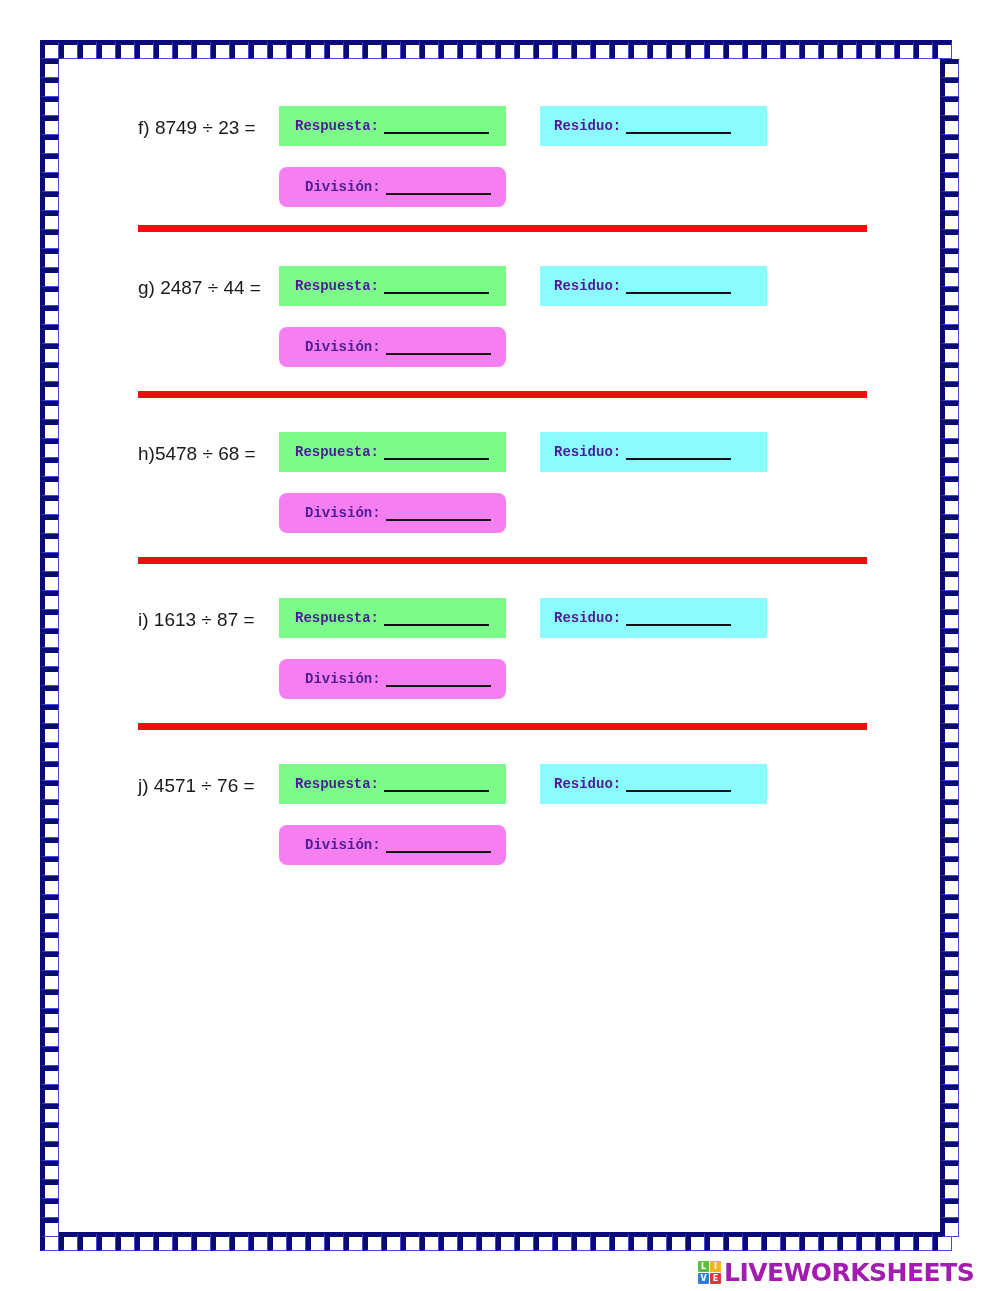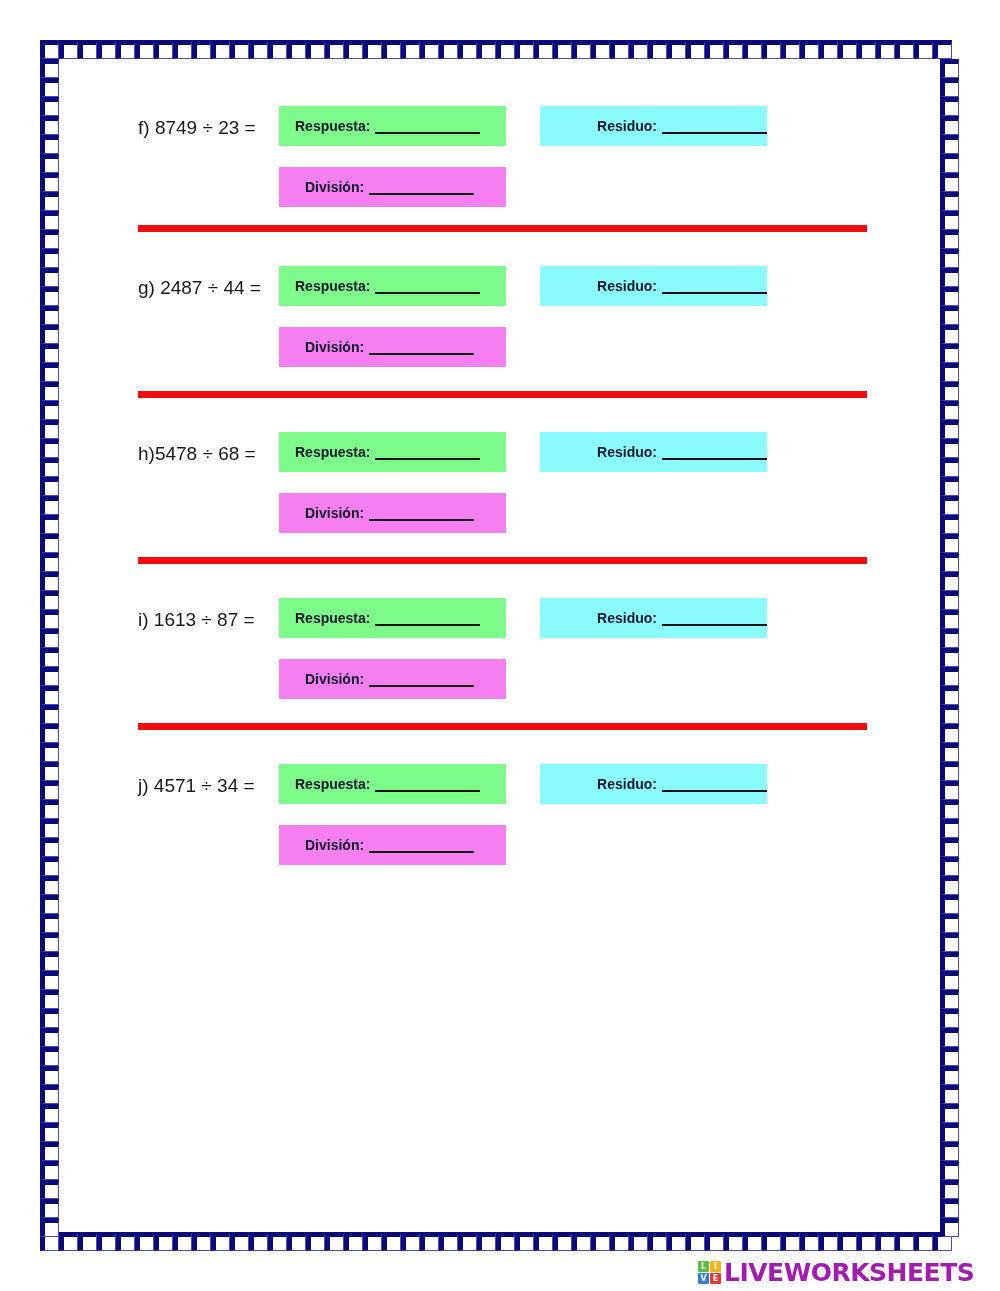--- a/index.html
+++ b/index.html
@@ -17,29 +17,29 @@
     background:#fff;
   }
 
   .problem { position:absolute; left:0; width:952px; height:160px; }
   .equation {
     position:absolute; left:138px; top:0; font-size:19px; color:#1a1a1a;
     line-height:30px; white-space:nowrap;
   }
   .box {
     position:absolute; box-sizing:border-box; height:40px; width:227px;
-    font-family:Liberation Sans, sans-serif; font-weight:bold; font-size:14px; color:#0f172a;
+    font-family:Liberation Mono, monospace; font-weight:bold; font-size:14px; color:#4c1d95;
     display:flex; align-items:center;
   }
   .box .blank {
     display:inline-block; width:105px; border-bottom:2px solid #111; height:14px; margin-left:5px;
   }
   .box.respuesta { left:279px; top:-7px; background:#7dfb8a; padding-left:16px; }
-  .box.residuo   { left:540px; top:-7px; background:#8afcff; padding-left:30px;justify-content:flex-end; }
-  .box.division  { left:279px; top:54px; background:#f57ef0; padding-left:26px; }
+  .box.residuo   { left:540px; top:-7px; background:#8afcff; padding-left:14px; }
+  .box.division  { left:279px; top:54px; background:#f57ef0; padding-left:26px;border-radius:8px; }
 
   .separator {
     position:absolute; left:138px; width:729px; height:7px; background:#f10d0d;
   }
 
   .logo {
     position:absolute; left:698px; top:1258px; display:flex; align-items:center;
   }
   .logo-grid { display:grid; grid-template-columns:11px 11px; grid-template-rows:11px 11px; gap:1px; margin-right:3px; }
   .logo-grid span {
@@ -347,21 +347,21 @@
       <span class="blank"></span>
   </div>
   <div class="box division">
     <span>División:</span>
       <span class="blank"></span>
   </div>
 </div>
 <div class="separator" style="top:723px;"></div>
 
 <div class="problem" style="top:771px;">
-  <div class="equation">j) 4571 ÷ 34 =</div>
+  <div class="equation">j) 4571 ÷ 76 =</div>
   <div class="box respuesta">
     <span>Respuesta:</span>
       <span class="blank"></span>
   </div>
   <div class="box residuo">
     <span>Residuo:</span>
       <span class="blank"></span>
   </div>
   <div class="box division">
     <span>División:</span>

